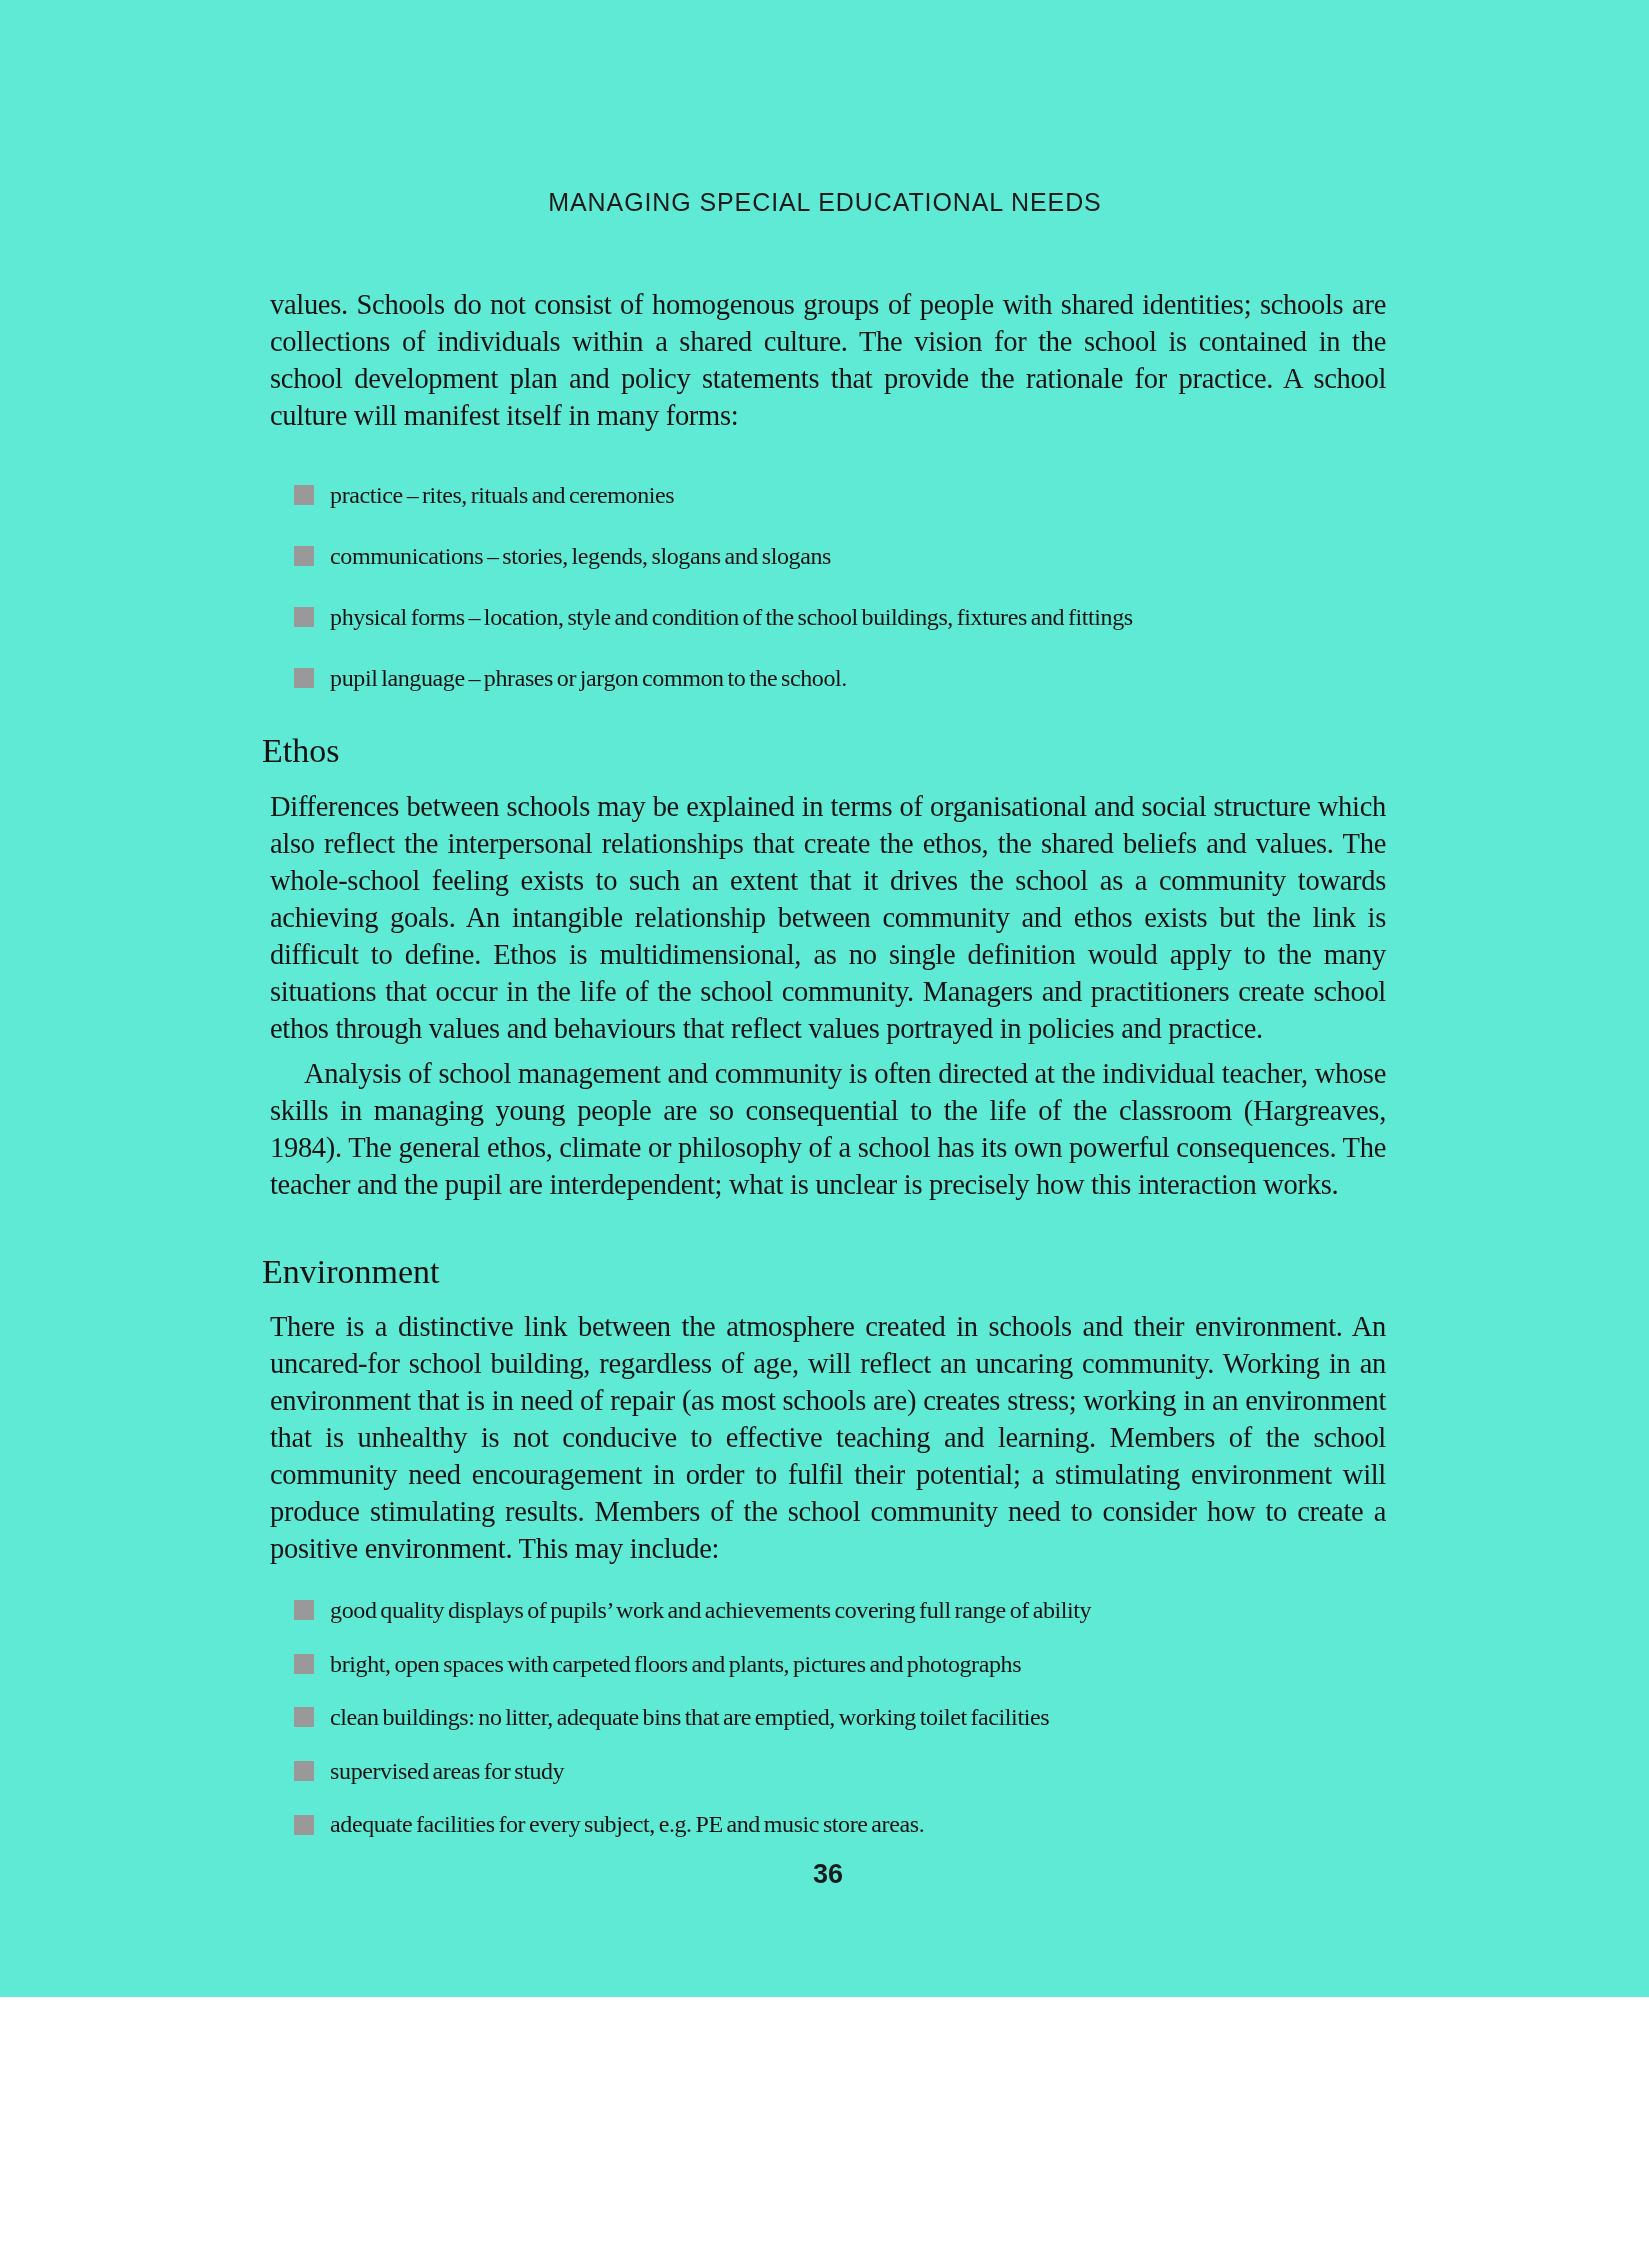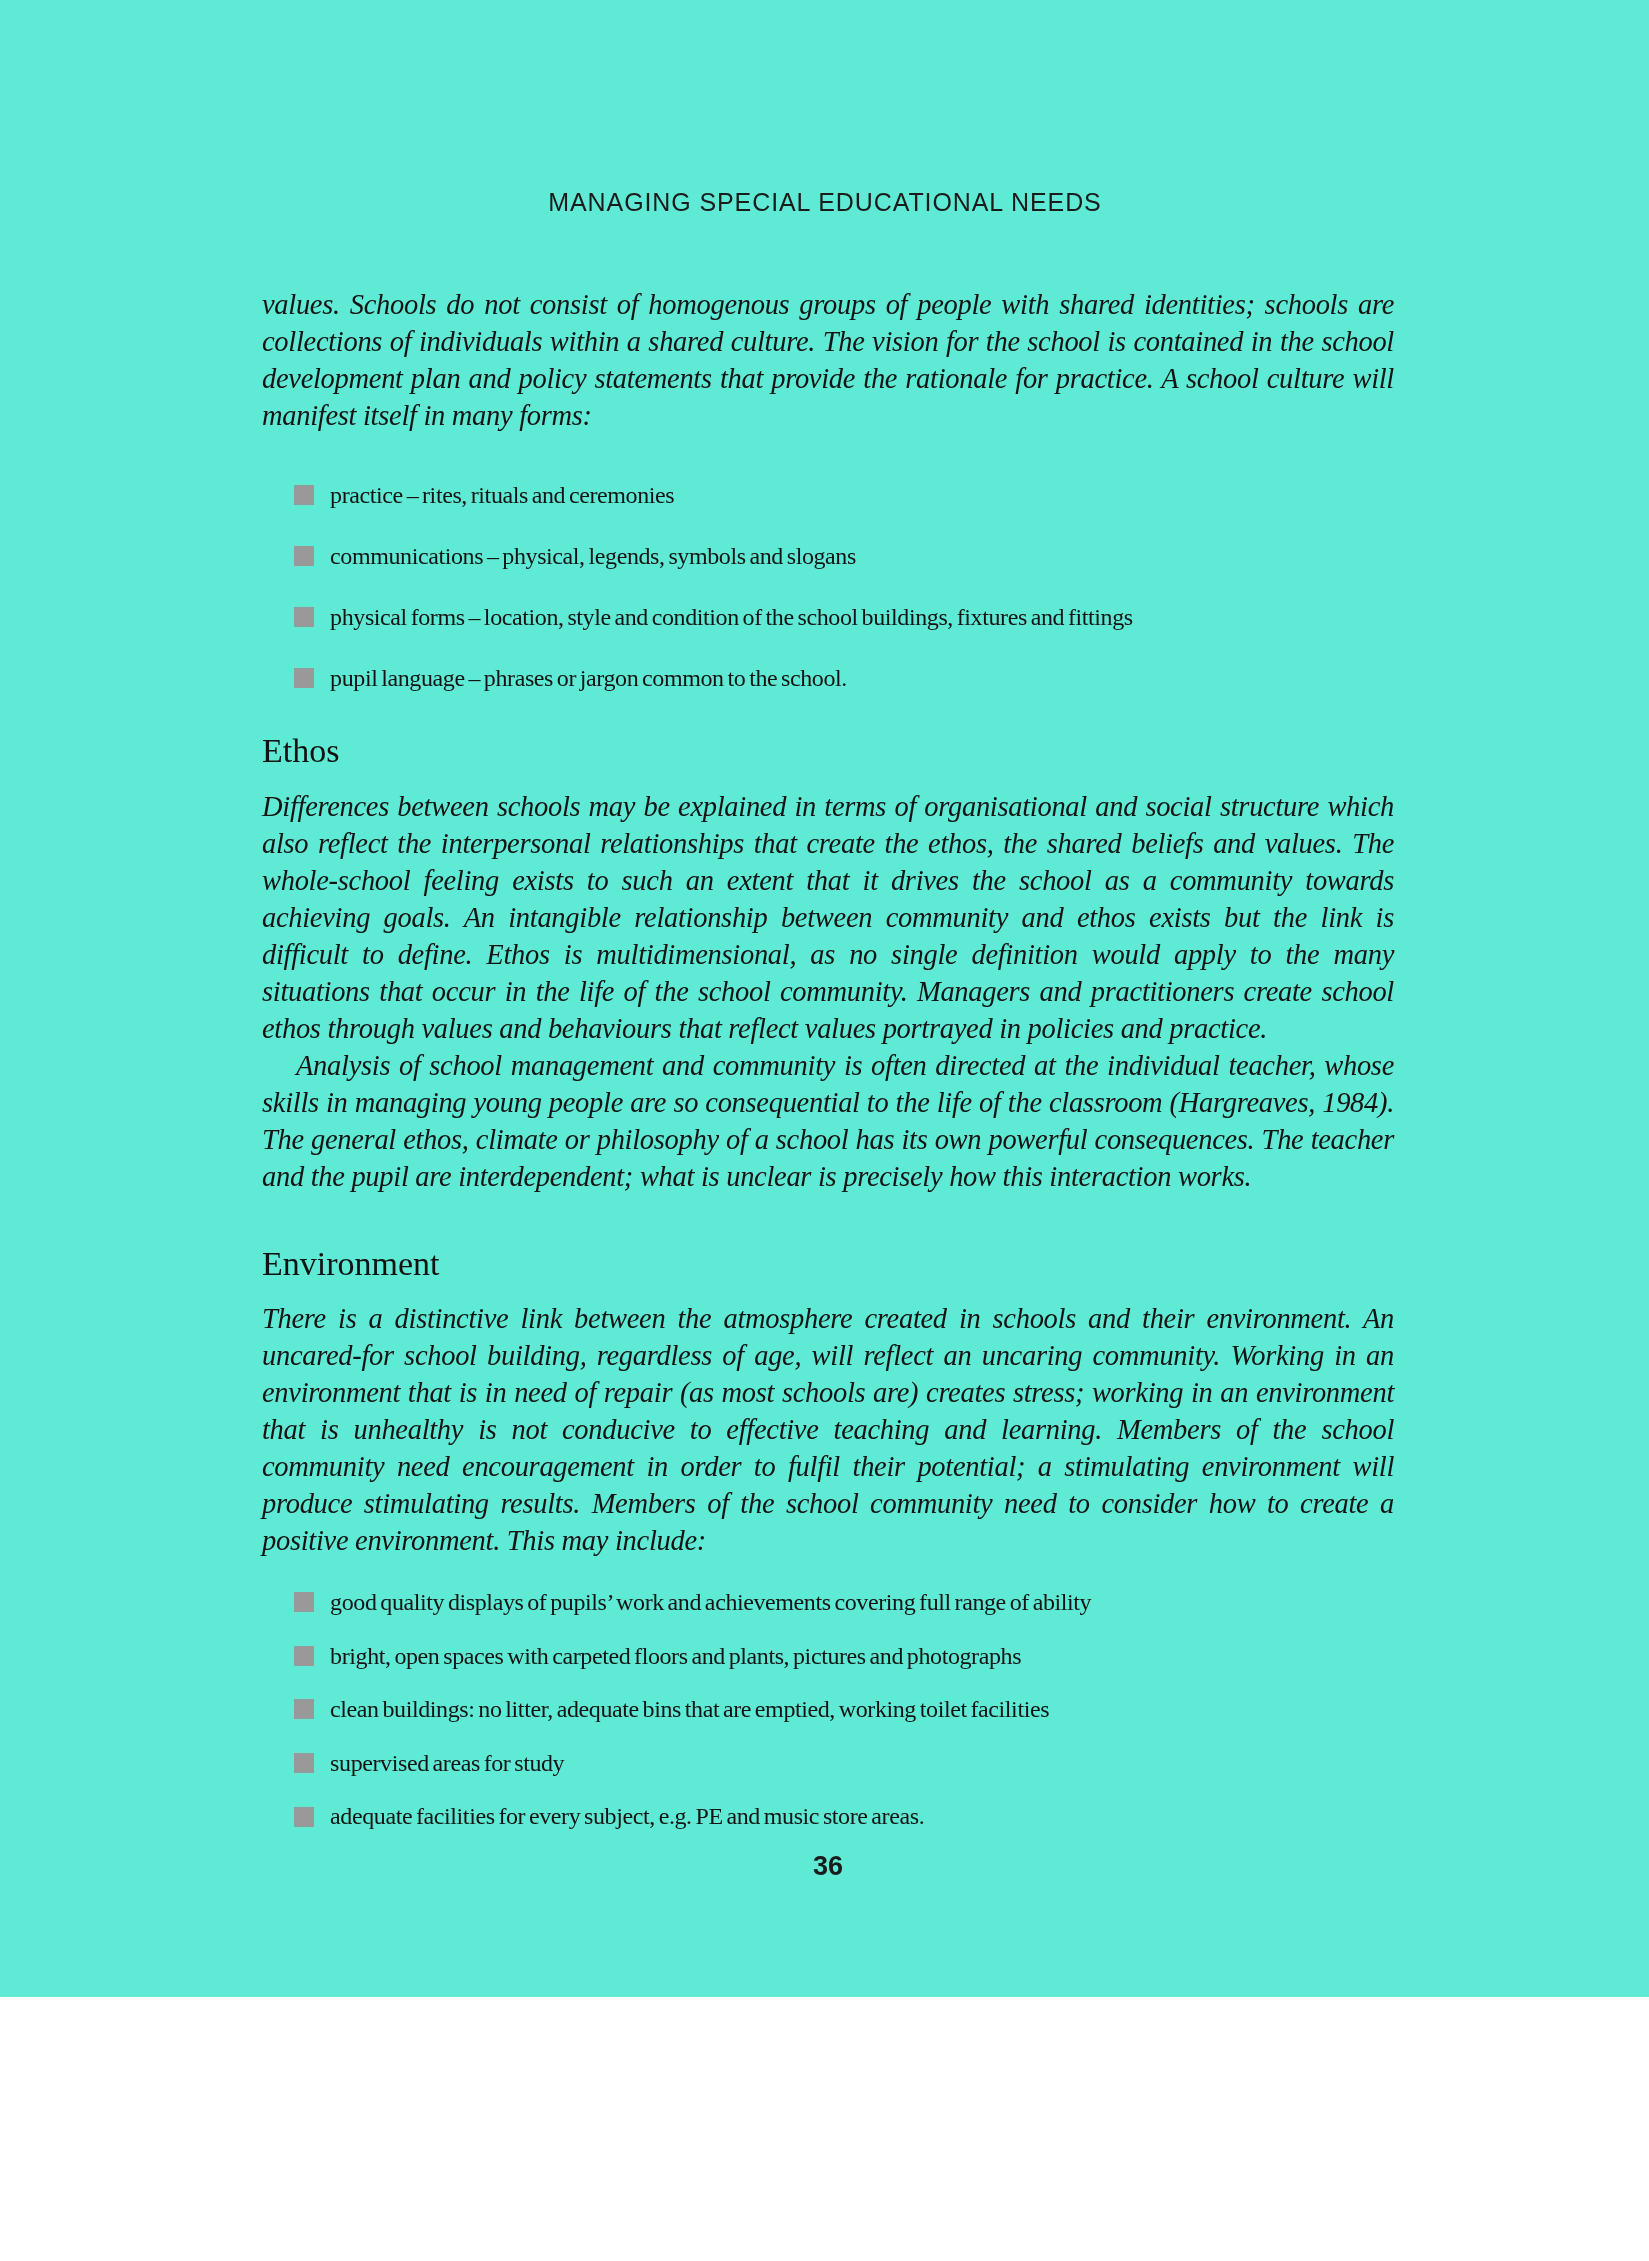--- a/index.html
+++ b/index.html
@@ -29,21 +29,21 @@
     letter-spacing: 0.9px;
     color: #1b1b1b;
   }
   .body-text {
     font-size: 28.5px;
     line-height: 37px;
     letter-spacing: -0.3px;
     text-align: justify;
     color: #141414;
   }
-  p { margin: 0; font-style: italic; }
+  p { margin: 8px; }
   .intro-para { margin-top: 71px; }
   .section-heading {
     font-family: "Liberation Serif", serif;
     font-weight: normal;
     font-size: 34px;
     line-height: 42px;
     margin: 0;
     color: #121212;
   }
   .heading-ethos { margin-top: 33px; }
@@ -98,21 +98,21 @@
 
     <p class="body-text intro-para">values. Schools do not consist of homogenous groups of people with shared identities; schools are collections of individuals within a shared culture. The vision for the school is contained in the school development plan and policy statements that provide the rationale for practice. A school culture will manifest itself in many forms:</p>
 
     <ul class="bullet-list">
       <li>
         <span class="sq-bullet"></span>
         <span class="li-text">practice – rites, rituals and ceremonies</span>
       </li>
       <li>
         <span class="sq-bullet"></span>
-        <span class="li-text">communications – physical, legends, symbols and slogans</span>
+        <span class="li-text">communications – stories, legends, slogans and slogans</span>
       </li>
       <li>
         <span class="sq-bullet"></span>
         <span class="li-text">physical forms – location, style and condition of the school buildings, fixtures and fittings</span>
       </li>
       <li>
         <span class="sq-bullet"></span>
         <span class="li-text">pupil language – phrases or jargon common to the school.</span>
       </li>
     </ul>

